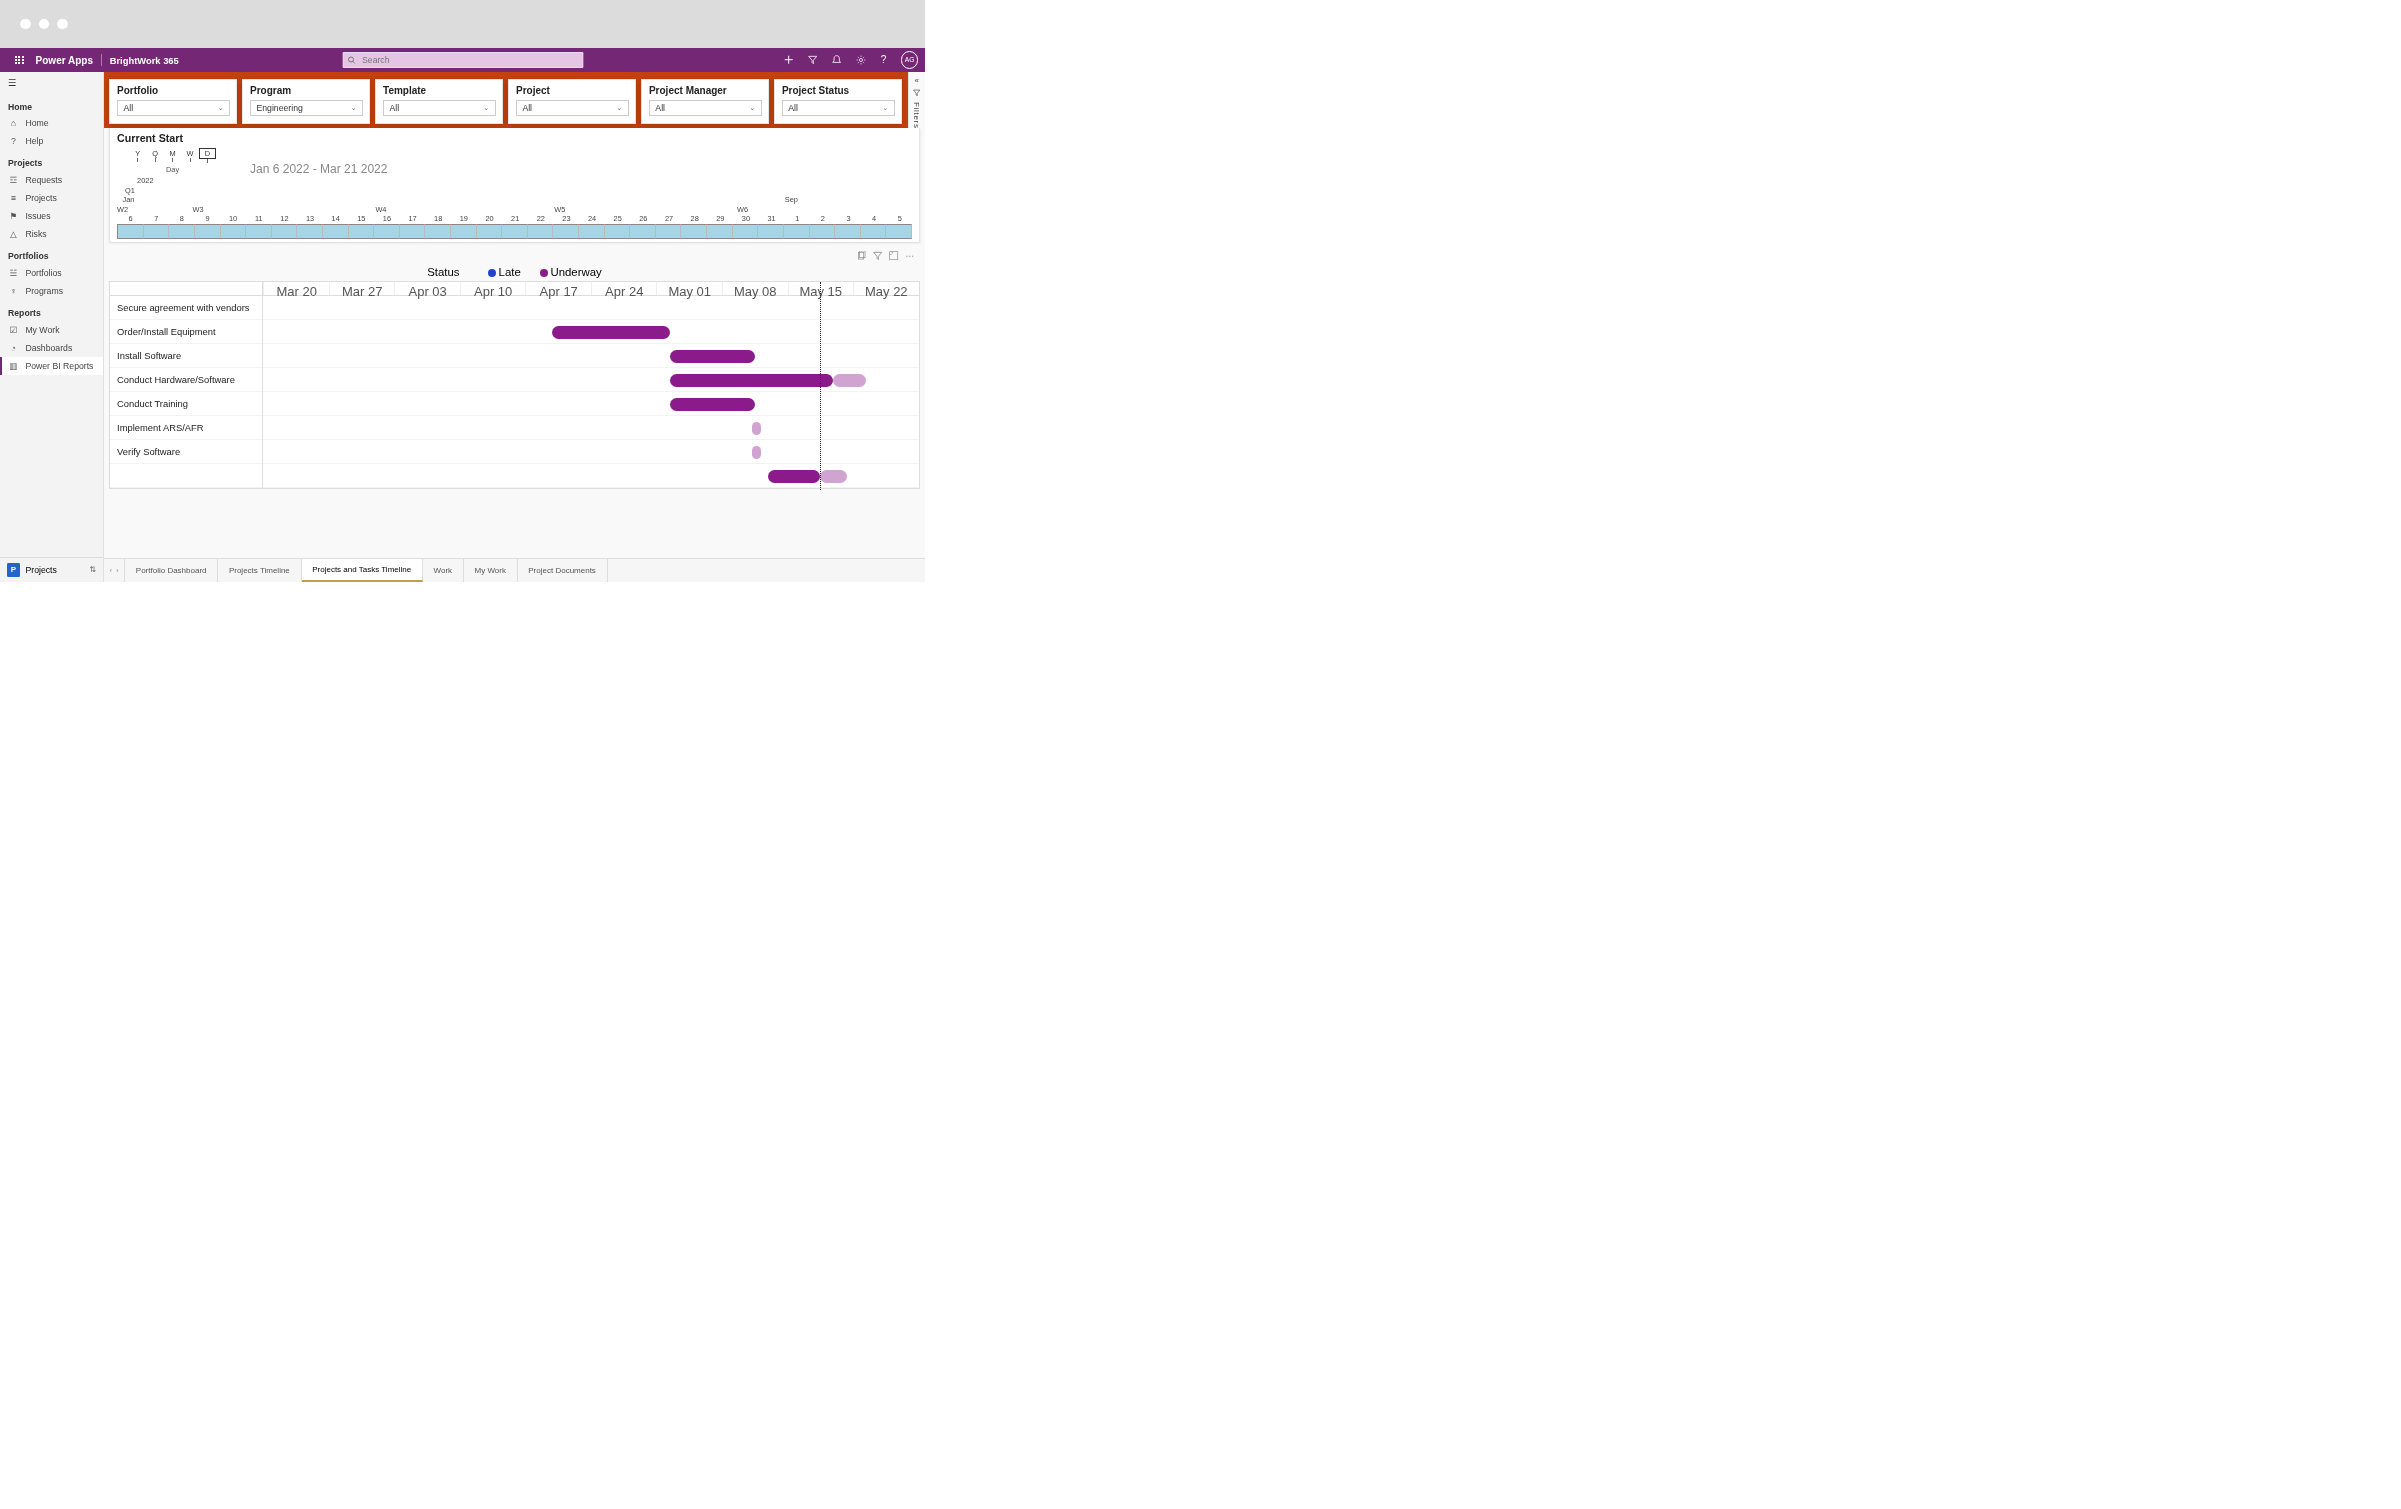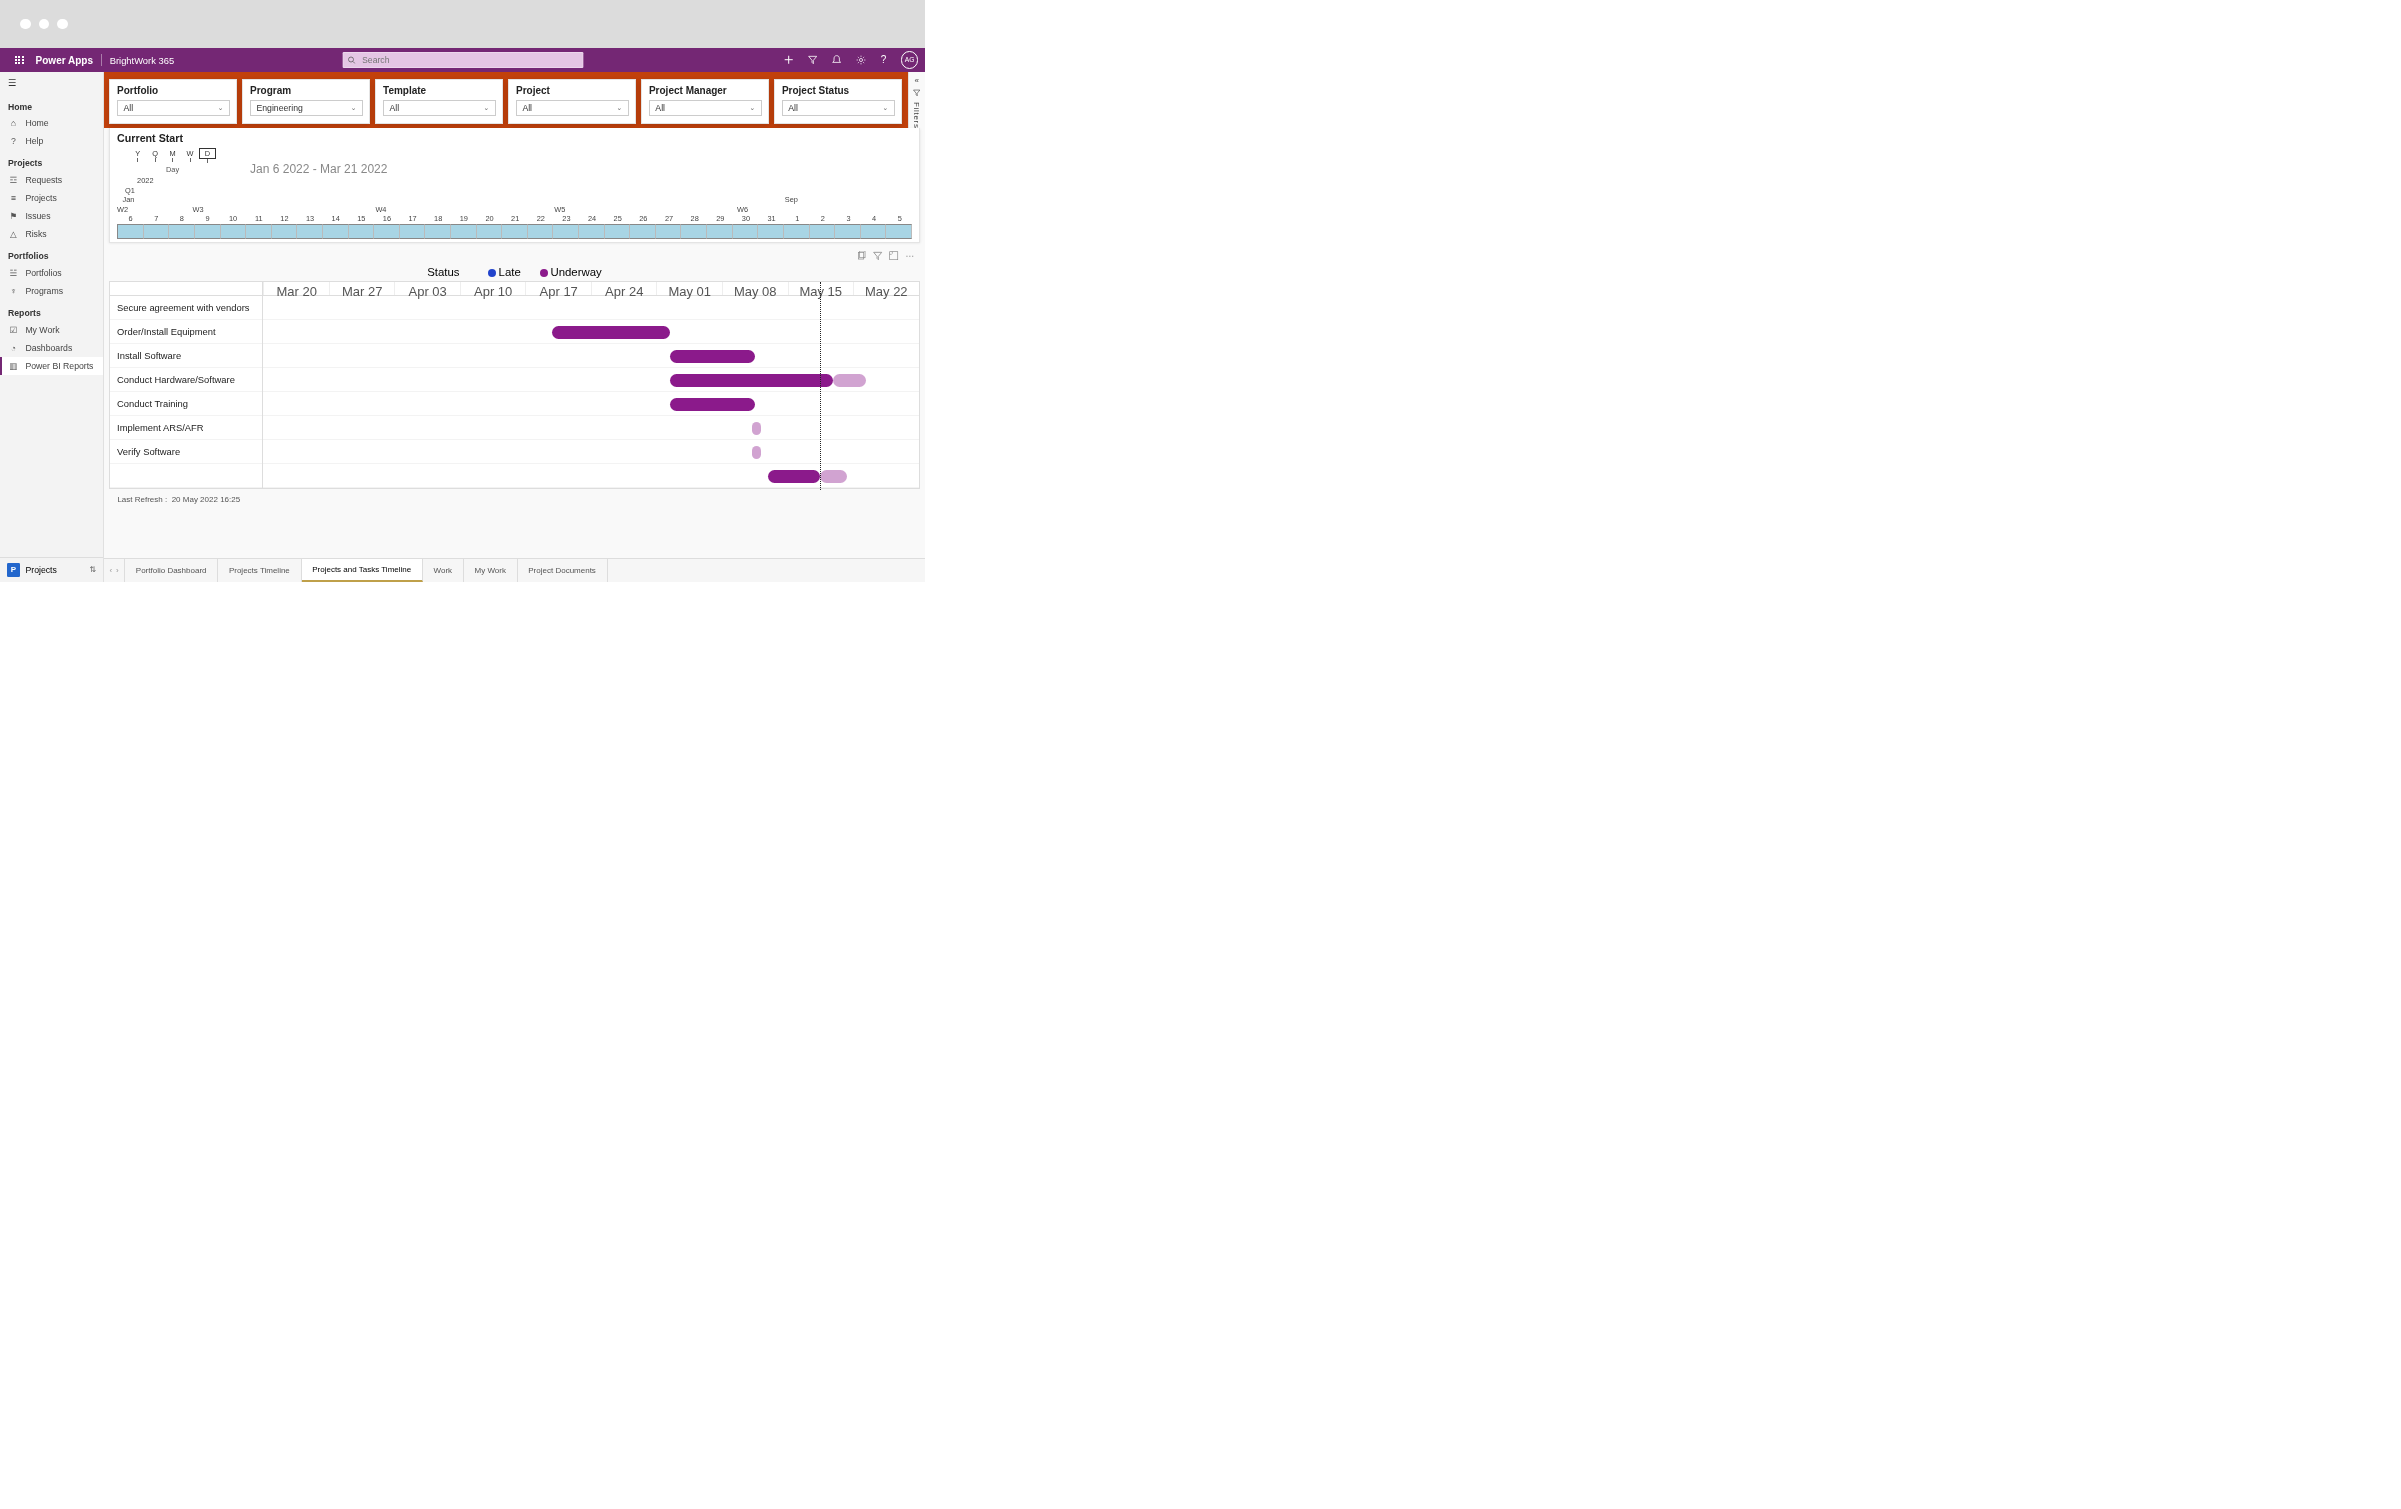--- a/index.html
+++ b/index.html
@@ -11,21 +11,21 @@
 .browser-chrome { height: 48px; background: #dcdcdc; display: flex; align-items: center; padding-left: 20px; gap: 8px; }
 .chrome-dot { width: 10.7px; height: 10.7px; border-radius: 50%; background: #fff; }
 
 
 .top-bar { height: 24px; background: #742774; display: flex; align-items: center; color: #fff; padding: 0 6.7px; position: relative; }
 .waffle { width: 25.5px; display: flex; align-items: center; justify-content: center; cursor: pointer; }
 .waffle-grid { display: grid; grid-template-columns: repeat(3, 2px); grid-template-rows: repeat(3, 2px); gap: 1.3px; }
 .waffle-grid span { background: #fff; }
 .app-name { font-weight: 600; font-size: 10px; margin-left: 3.4px; }
 .divider-v { width: 0.7px; height: 12px; background: rgba(255,255,255,0.4); margin: 0 8px; }
-.product-name { font-size: 9.4px; }
+.product-name { font-size: 9.4px; font-weight: bold; }
 
 .search-wrapper { position: absolute; left: 50%; transform: translateX(-50%); width: 241px; }
 .search-input { width: 100%; height: 16px; background: #e4c6e4; border: 0.7px solid rgba(255,255,255,0.3); border-radius: 1.3px; padding: 0 5.4px 0 19px; font-size: 8.7px; color: #3a3a3a; }
 .search-icon-pos { position: absolute; left: 5.4px; top: 50%; transform: translateY(-50%); color: #555; font-size: 8px; }
 
 .top-actions { margin-left: auto; display: flex; align-items: center; gap: 14.7px; }
 .icon-btn { color: #fff; cursor: pointer; display: flex; align-items: center; justify-content: center; font-size: 10px; }
 .avatar { width: 17.4px; height: 17.4px; border-radius: 50%; border: 0.7px solid #fff; display: flex; align-items: center; justify-content: center; font-size: 6.7px; color:#fff; }
 
 
@@ -489,23 +489,20 @@
                   <div class="bar late" style="left: 74.5%; width: 1.5%;"></div>
                 </div>
                 <div class="gantt-row">
                   <div class="bar underway" style="left: 77%; width: 8%;"></div>
                   <div class="bar late" style="left: 85%; width: 4%;"></div>
                 </div>
               </div>
             <div class="today-line" id="today-line" style="left: 85%; height: 208px;"></div>
           </div>
         </div>
-        <div class="refresh-info">
-          <span>Last Refresh :</span>&nbsp;&nbsp;<span>20 May 2022 16:25</span>
-        </div>
       </div>
 
       <div style="flex:1;"></div>
 
       <div class="bottom-tabs">
         <div class="bt-arrows">
           <span>‹</span>
           <span>›</span>
         </div>
         <div id="bottom-tabs-list" style="display:flex;">

